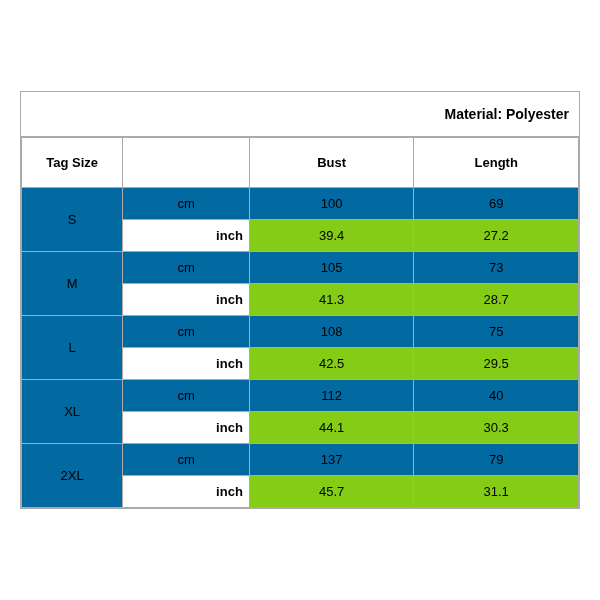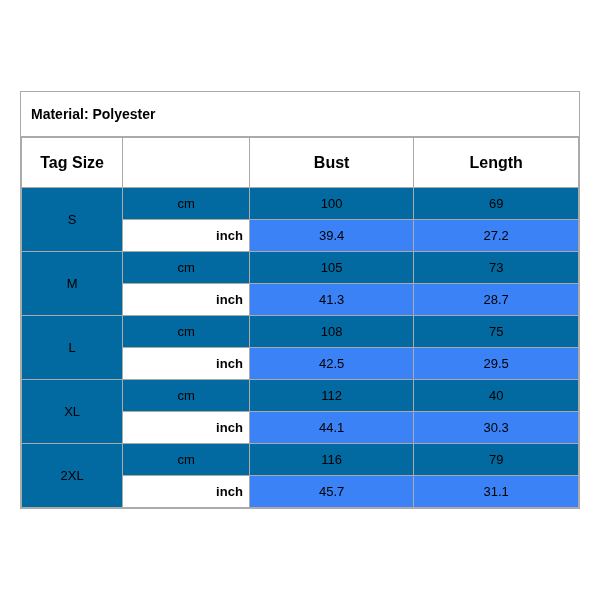--- a/index.html
+++ b/index.html
@@ -18,63 +18,63 @@
       font-family: Arial, sans-serif;
       font-size: 13px;
     }
 
     .container {
       width: 560px;
       border: 1px solid #aaa;
     }
 
     .title-row {
-      text-align: left;
+      text-align: right;
       padding: 14px 10px;
       font-weight: bold;
       font-size: 14px;
       border-bottom: 1px solid #aaa;
     }
 
     table {
       width: 100%;
       border-collapse: collapse;
     }
 
     th, td {
       border: 1px solid #aaa;
       text-align: center;
       padding: 8px 6px;
     }
 
     thead th {
       font-weight: bold;
       background: #fff;
-      font-size: 16px;
+      font-size: 13px;
     }
 
     .tag-size-col {
       width: 80px;
     }
 
     .unit-col {
       width: 100px;
     }
 
     .data-col {
       width: 130px;
       margin-left: 36px;
     }
 
     .row-cm td {
       background: #0369a1;
     }
 
     .row-inch td.shaded {
-      background: #3b82f6;
+      background: #84cc16;
     }
 
     .row-inch td.unit-cell {
       background: #fff;
       font-weight: bold;
       text-align: right;
     }
 
     .tag-size-cell {
       font-weight: normal;
@@ -139,21 +139,21 @@
           <td>40</td>
         </tr>
         <tr class="row-inch">
           <td class="unit-cell">inch</td>
           <td class="shaded">44.1</td>
           <td class="shaded">30.3</td>
         </tr>
         <tr class="row-cm">
           <td class="tag-size-cell" rowspan="2">2XL</td>
           <td>cm</td>
-          <td>116</td>
+          <td>137</td>
           <td>79</td>
         </tr>
         <tr class="row-inch">
           <td class="unit-cell">inch</td>
           <td class="shaded">45.7</td>
           <td class="shaded">31.1</td>
         </tr>
       </tbody>
   </table>
 </div>

